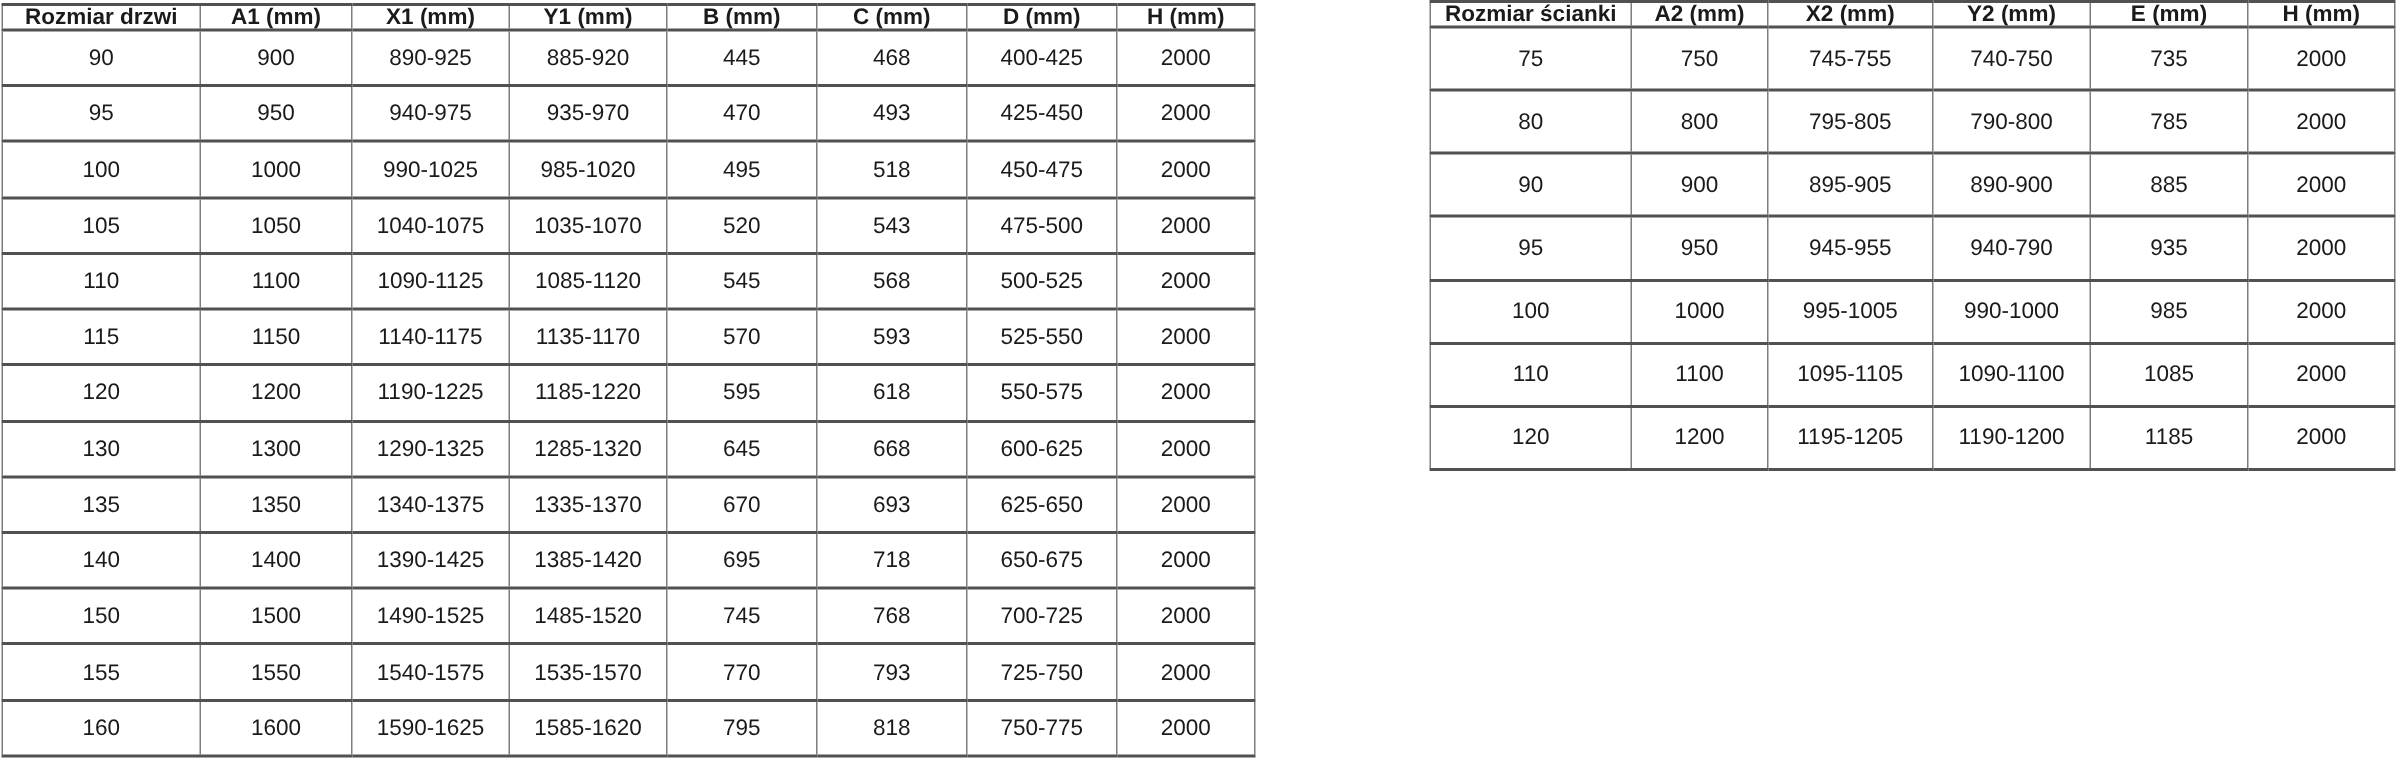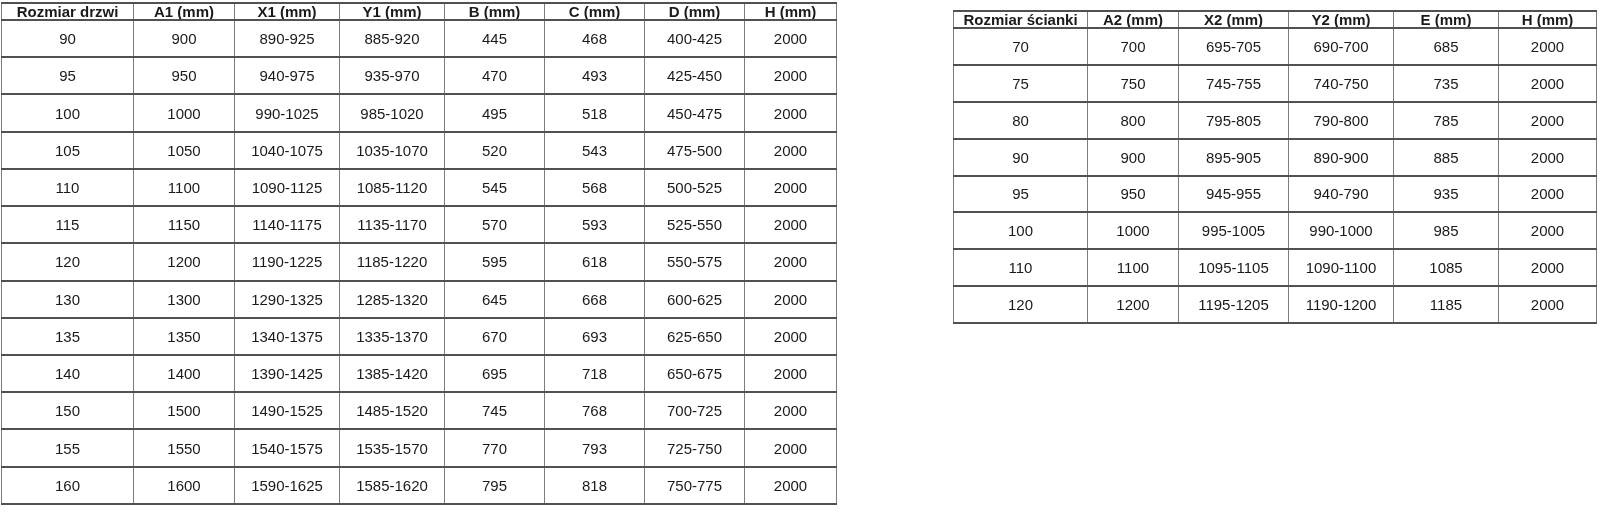--- a/index.html
+++ b/index.html
@@ -38,21 +38,21 @@
     font-weight: bold;
   }
   #doors-table {
     left: 1px;
     top: 2px;
     width: 835px;
     height: 503px;
   }
   #walls-table {
     left: 953px;
-    top: 10px;
+    top: 0;
     width: 643px;
     height: 314px;
   }
 </style>
 </head>
 <body>
 
 <div class="canvas">
 
   <table id="doors-table" class="spec-table">
@@ -226,28 +226,20 @@
           <th>Rozmiar ścianki</th>
           <th>A2 (mm)</th>
           <th>X2 (mm)</th>
           <th>Y2 (mm)</th>
           <th>E (mm)</th>
           <th>H (mm)</th>
         </tr>
       </thead>
       <tbody>
         <tr>
-          <td>70</td>
-          <td>700</td>
-          <td>695-705</td>
-          <td>690-700</td>
-          <td>685</td>
-          <td>2000</td>
-        </tr>
-        <tr>
           <td>75</td>
           <td>750</td>
           <td>745-755</td>
           <td>740-750</td>
           <td>735</td>
           <td>2000</td>
         </tr>
         <tr>
           <td>80</td>
           <td>800</td>

